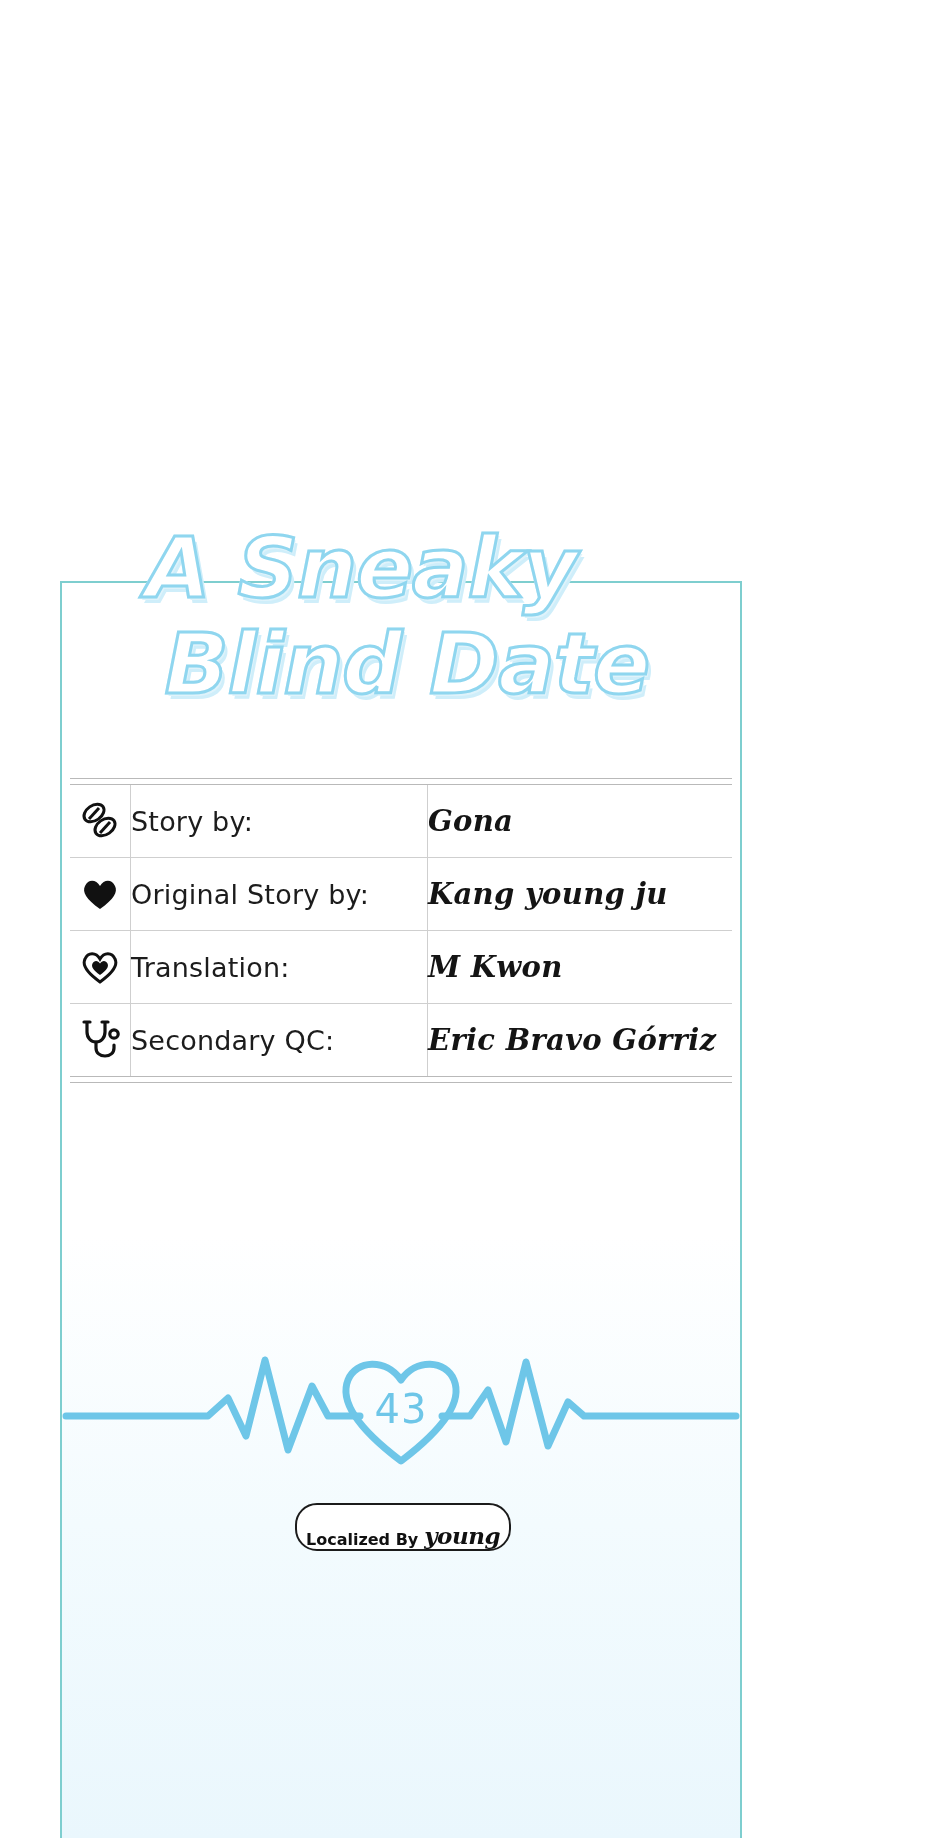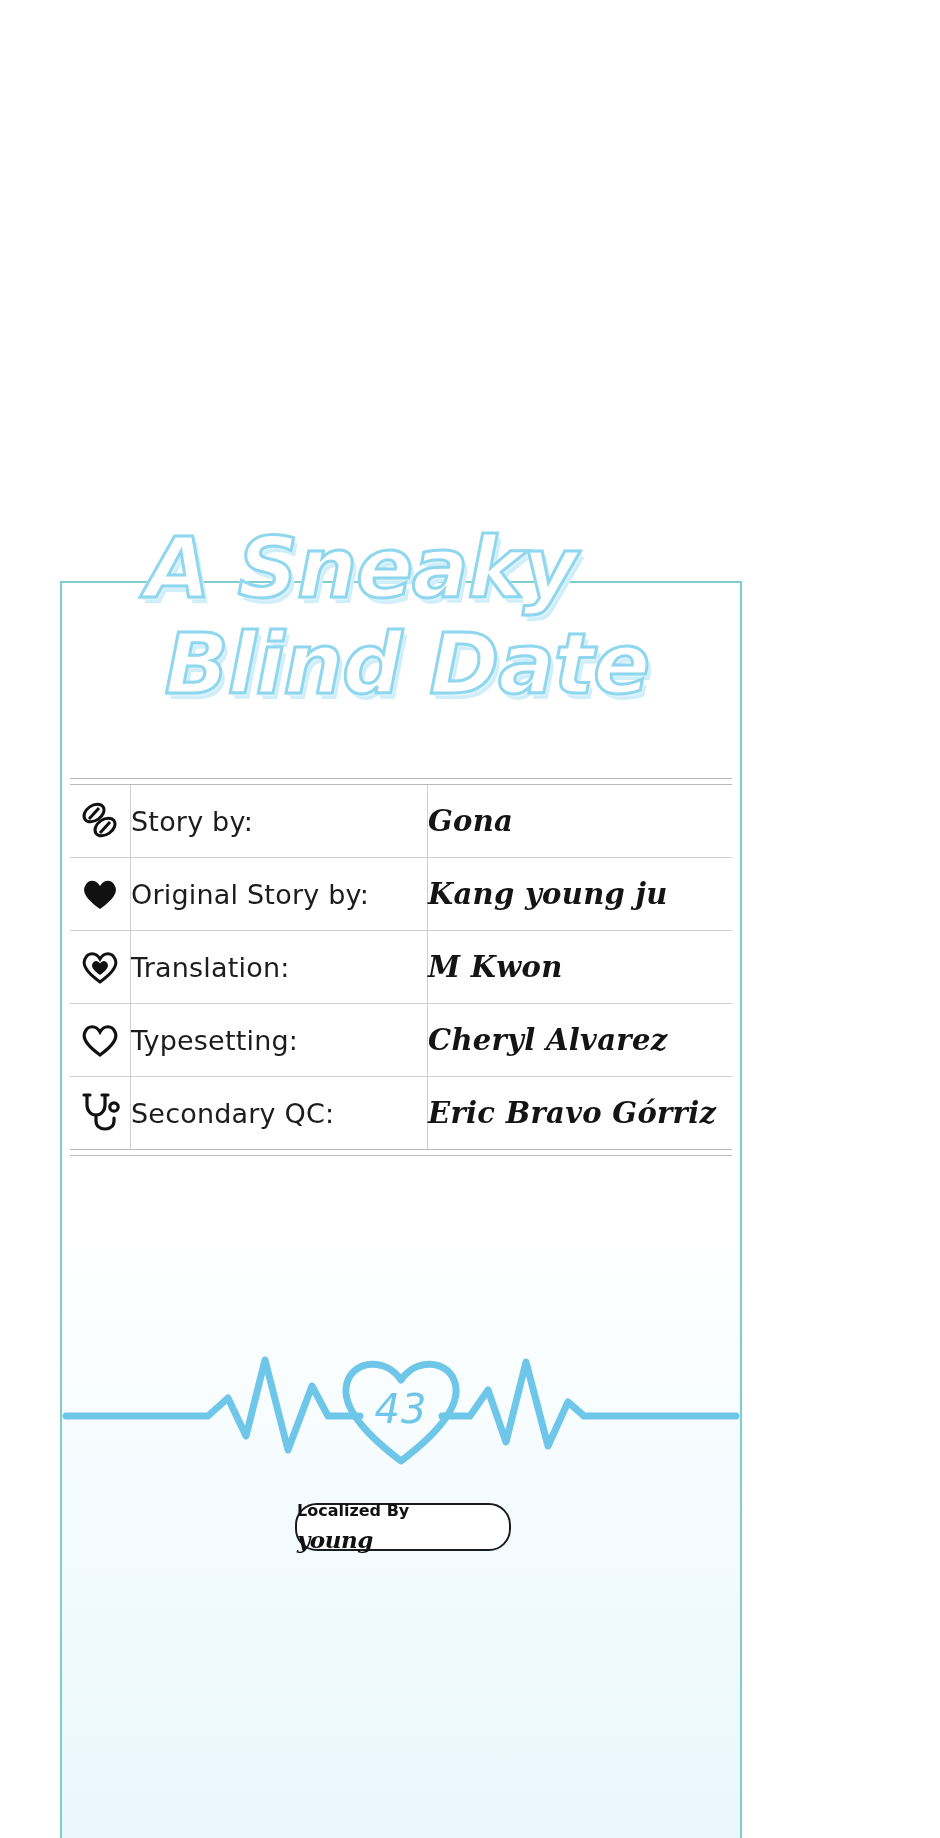--- a/index.html
+++ b/index.html
@@ -110,21 +110,20 @@
   }
   .icon-svg { display: block; margin: 0 auto; }
 
   
   .pulse {
     position: absolute;
     left: 60px;
     top: 1338px;
     width: 682px;
     height: 140px;
-    font-style: italic;
   }
   .pulse .ep-number {
     position: absolute;
     left: 0;
     top: 48px;
     width: 682px;
     text-align: center;
     font-family: "DejaVu Sans", sans-serif;
     font-size: 40px;
     font-weight: normal;
@@ -136,24 +135,23 @@
   .badge {
     position: absolute;
     left: 295px;
     top: 1503px;
     width: 212px;
     height: 44px;
     border: 2px solid #1b1b1b;
     border-radius: 22px;
     background: #ffffff;
     display: flex;
-    align-items: flex-start;
+    align-items: flex-end;
     justify-content: center;
     gap: 6px;
-    flex-direction: column;
   }
   .badge .lb {
     font-family: "DejaVu Sans", sans-serif;
     font-size: 16px;
     font-weight: bold;
     color: #111111;
   }
   .badge .brand {
     font-family: "DejaVu Serif", serif;
     font-style: italic;
@@ -202,29 +200,20 @@
         </tr>
         <tr>
           <td class="ico">
             <svg xmlns="http://www.w3.org/2000/svg" class="icon-svg" width="40" height="36" viewBox="0 0 40 36">
               <path d="M20 33 C6 23, 2 16, 5 10 C8 3, 16 3, 20 10 C24 3, 32 3, 35 10 C38 16, 34 23, 20 33 Z" fill="none" stroke="#111" stroke-width="3"></path>
               <path d="M20 26 C13 21, 11 17.5, 12.5 14.5 C14 11, 18 11, 20 14.5 C22 11, 26 11, 27.5 14.5 C29 17.5, 27 21, 20 26 Z" fill="#111"></path>
             </svg>
           </td>
           <td class="role">Translation:</td>
           <td class="name">M Kwon</td>
-        </tr>
-        <tr>
-          <td class="ico">
-            <svg xmlns="http://www.w3.org/2000/svg" class="icon-svg" width="40" height="36" viewBox="0 0 40 36">
-              <path d="M20 33 C6 23, 2 16, 5 10 C8 3, 16 3, 20 10 C24 3, 32 3, 35 10 C38 16, 34 23, 20 33 Z" fill="none" stroke="#111" stroke-width="3.2"></path>
-            </svg>
-          </td>
-          <td class="role">Typesetting:</td>
-          <td class="name">Cheryl Alvarez</td>
         </tr>
         <tr>
           <td class="ico">
             <svg xmlns="http://www.w3.org/2000/svg" class="icon-svg" width="40" height="42" viewBox="0 0 40 42">
               <path d="M7 4 v9 c0 6 4 10 9 10 s9-4 9-10 V4" fill="none" stroke="#111" stroke-width="3.2" stroke-linecap="round"></path>
               <path d="M4 3 h6 M22 3 h6" stroke="#111" stroke-width="3.2" stroke-linecap="round"></path>
               <path d="M16 23 v6 c0 5 4 8 9 8 s9-3 9-8 v-3" fill="none" stroke="#111" stroke-width="3.2" stroke-linecap="round"></path>
               <circle cx="34" cy="15" r="4.2" fill="none" stroke="#111" stroke-width="3.2"></circle>
             </svg>
           </td>

